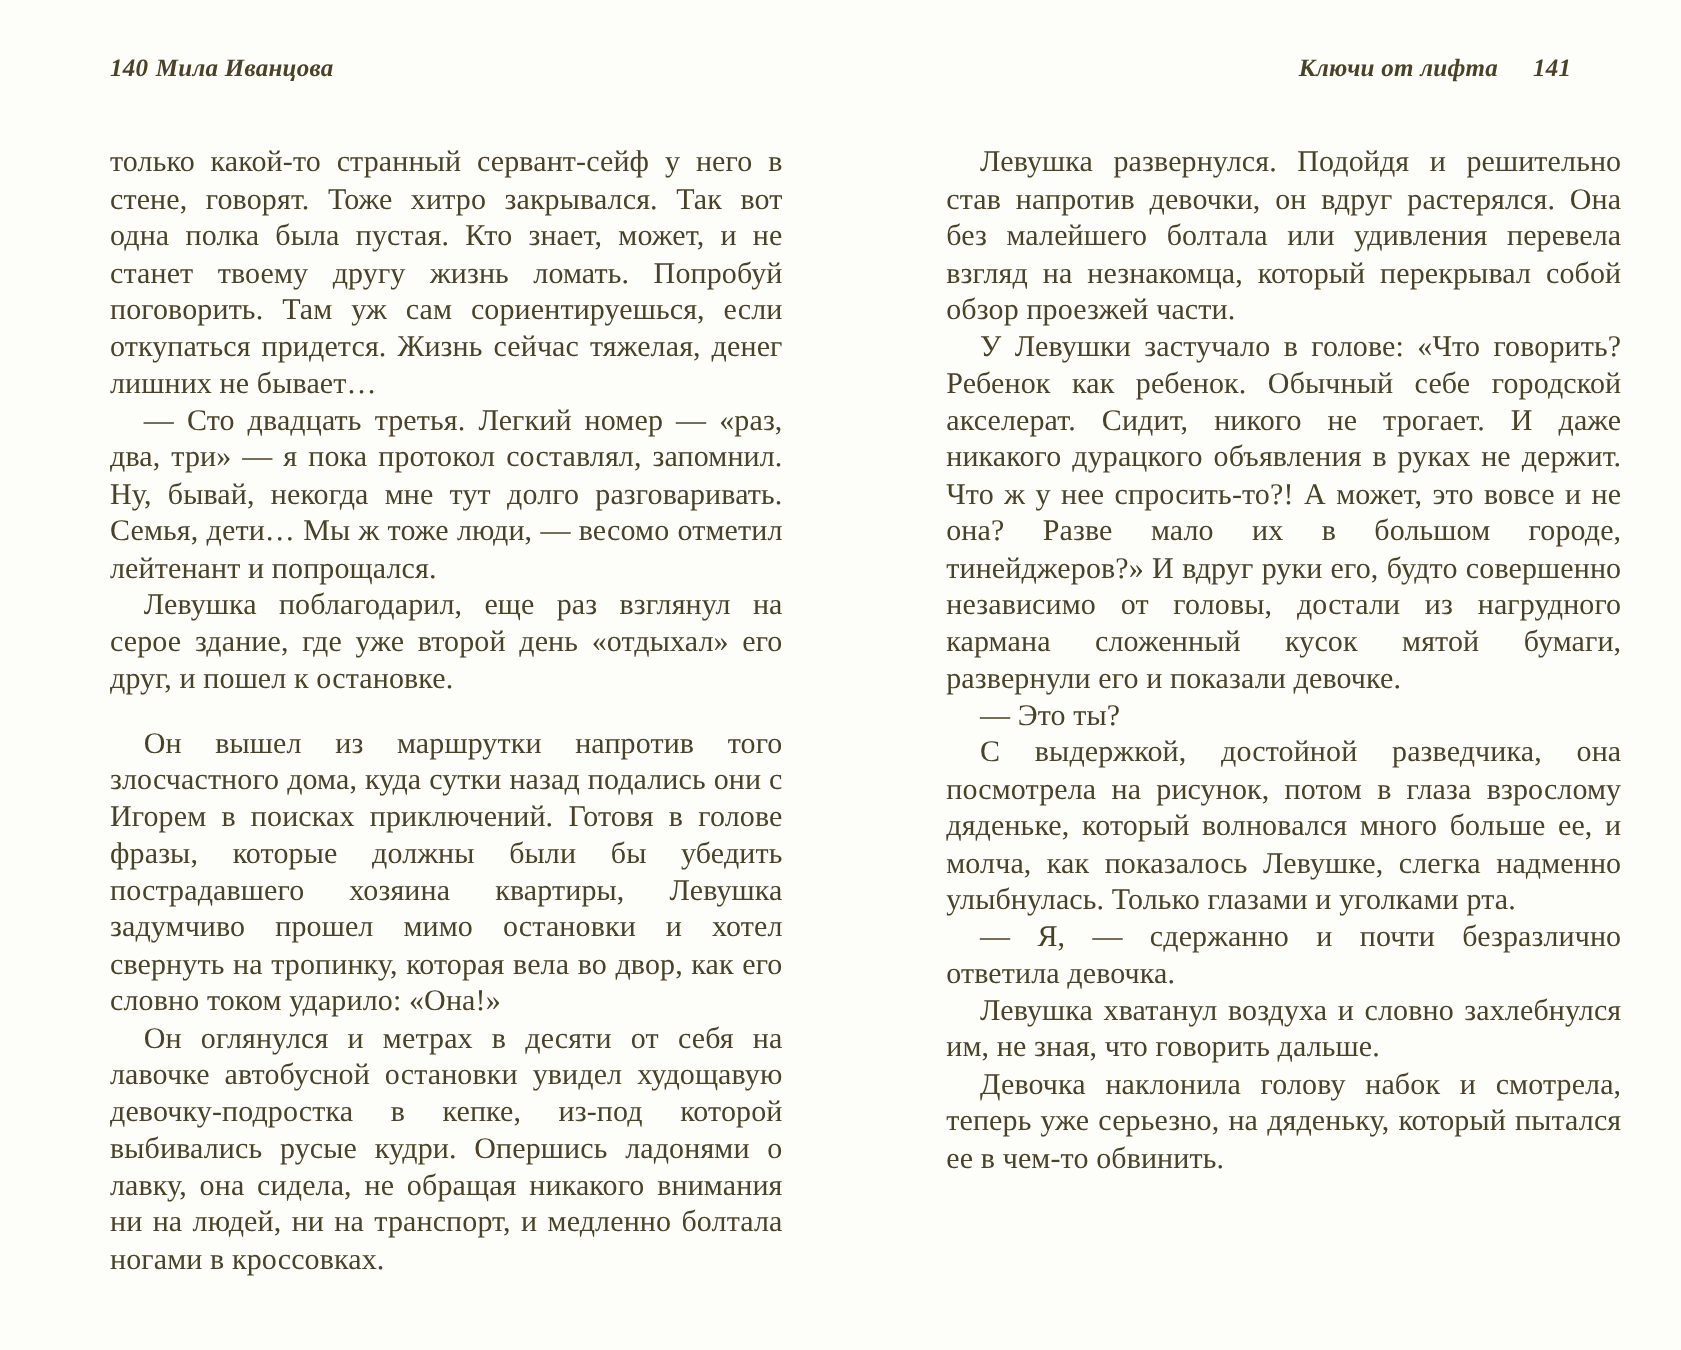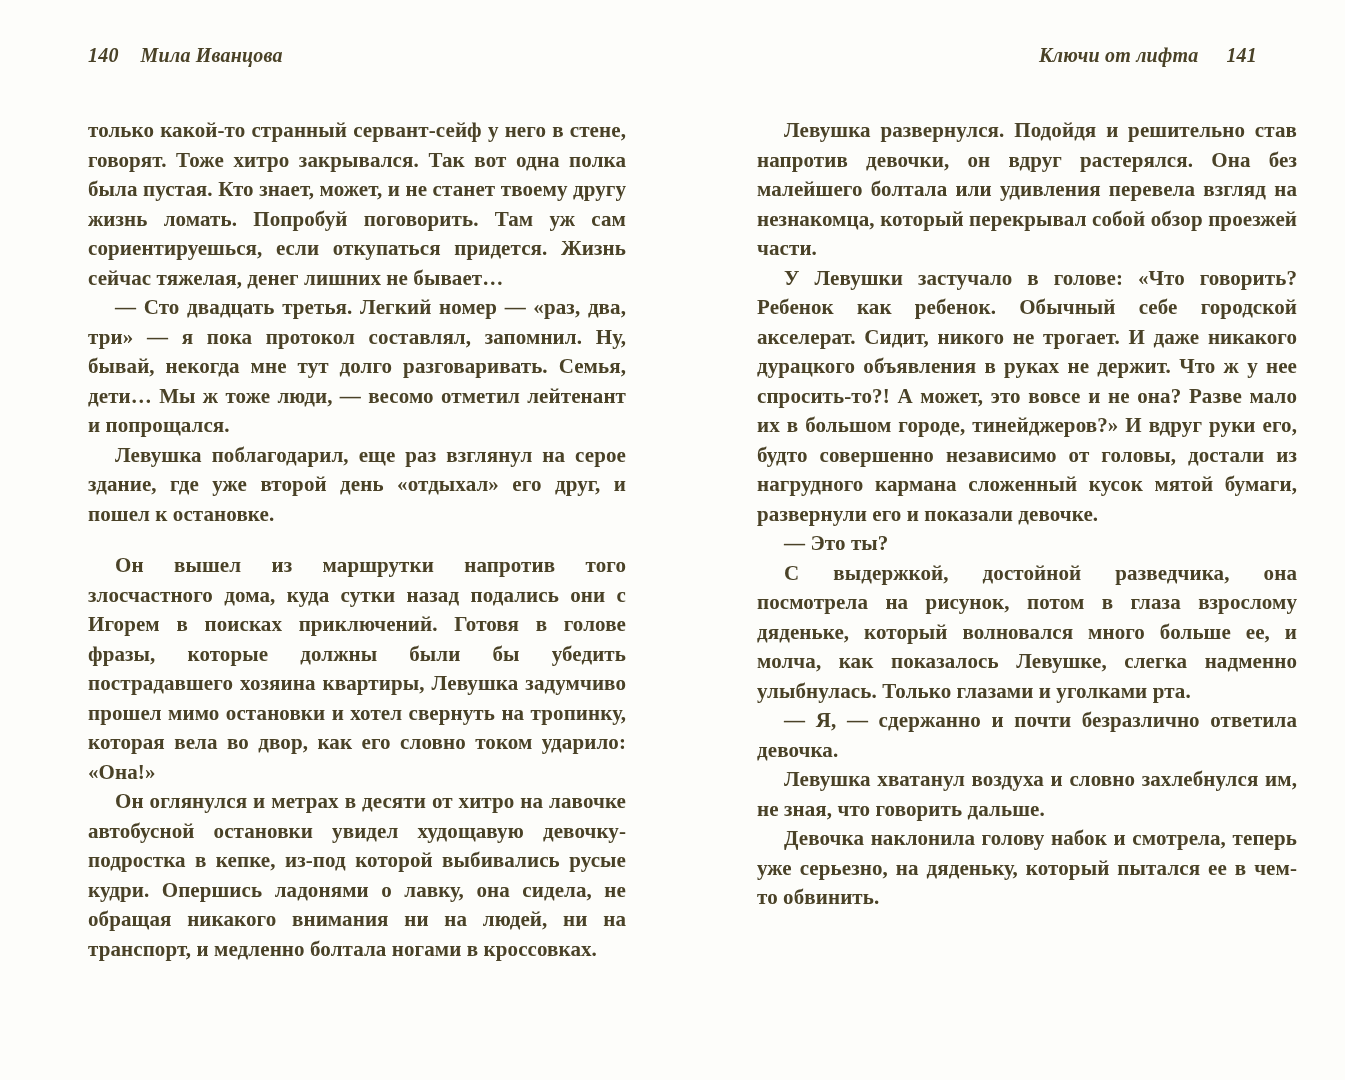--- a/index.html
+++ b/index.html
@@ -38,33 +38,32 @@
     font-style: italic;
     letter-spacing: 0.2px;
     white-space: nowrap;
   }
   .running-head .page-num {
     font-style: italic;
     font-weight: bold;
   }
   .head-left  { text-align: left; }
   .head-right { text-align: right; padding-right: 40px; }
-  .head-left .page-num   { margin-right: 22px; }
+  .head-left .page-num   { margin-right: 6px; }
   .head-right .page-num  { margin-left: 28px; }
 
   .body-text {
     position: absolute;
     top: 116px;
     left: 0;
     right: 0;
-    font-size: 21px;
+    font-size: 24px;
     line-height: 29.5px;
     text-align: justify;
     letter-spacing: 0.1px;
-    font-weight: bold;
   }
   .body-text p {
     margin: 0;
     padding: 0;
   }
   .body-text p.indent {
     text-indent: 27px;
   }
   .body-text p.section-gap {
     margin-top: 22px;
@@ -77,21 +76,21 @@
 
   <div class="page page-left">
     <div class="running-head head-left">
       <span class="page-num">140</span><span>Мила Иванцова</span>
     </div>
     <div class="body-text">
       <p>только какой-то странный сервант-сейф у него в стене, говорят. Тоже хитро закрывался. Так вот одна полка была пустая. Кто знает, может, и не станет твоему другу жизнь ломать. Попробуй поговорить. Там уж сам сориентируешься, если откупаться придется. Жизнь сейчас тяжелая, денег лишних не бывает…</p>
       <p class="indent">— Сто двадцать третья. Легкий номер — «раз, два, три» — я пока протокол составлял, запомнил. Ну, бывай, некогда мне тут долго разговаривать. Семья, дети… Мы ж тоже люди, — весомо отметил лейтенант и попрощался.</p>
       <p class="indent">Левушка поблагодарил, еще раз взглянул на серое здание, где уже второй день «отдыхал» его друг, и пошел к остановке.</p>
       <p class="indent section-gap">Он вышел из маршрутки напротив того злосчастного дома, куда сутки назад подались они с Игорем в поисках приключений. Готовя в голове фразы, которые должны были бы убедить пострадавшего хозяина квартиры, Левушка задумчиво прошел мимо остановки и хотел свернуть на тропинку, которая вела во двор, как его словно током ударило: «Она!»</p>
-      <p class="indent">Он оглянулся и метрах в десяти от хитро на лавочке автобусной остановки увидел худощавую девочку-подростка в кепке, из-под которой выбивались русые кудри. Опершись ладонями о лавку, она сидела, не обращая никакого внимания ни на людей, ни на транспорт, и медленно болтала ногами в кроссовках.</p>
+      <p class="indent">Он оглянулся и метрах в десяти от себя на лавочке автобусной остановки увидел худощавую девочку-подростка в кепке, из-под которой выбивались русые кудри. Опершись ладонями о лавку, она сидела, не обращая никакого внимания ни на людей, ни на транспорт, и медленно болтала ногами в кроссовках.</p>
     </div>
   </div>
 
   <div class="page page-right">
     <div class="running-head head-right">
       <span>Ключи от лифта</span><span class="page-num">141</span>
     </div>
     <div class="body-text">
       <p class="indent">Левушка развернулся. Подойдя и решительно став напротив девочки, он вдруг растерялся. Она без малейшего болтала или удивления перевела взгляд на незнакомца, который перекрывал собой обзор проезжей части.</p>
       <p class="indent">У Левушки застучало в голове: «Что говорить? Ребенок как ребенок. Обычный себе городской акселерат. Сидит, никого не трогает. И даже никакого дурацкого объявления в руках не держит. Что ж у нее спросить-то?! А может, это вовсе и не она? Разве мало их в большом городе, тинейджеров?» И вдруг руки его, будто совершенно независимо от головы, достали из нагрудного кармана сложенный кусок мятой бумаги, развернули его и показали девочке.</p>

